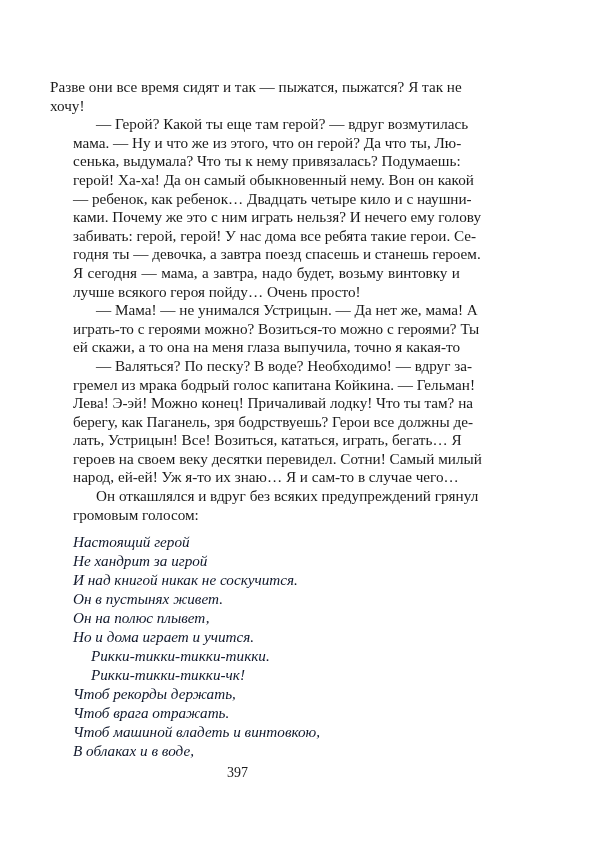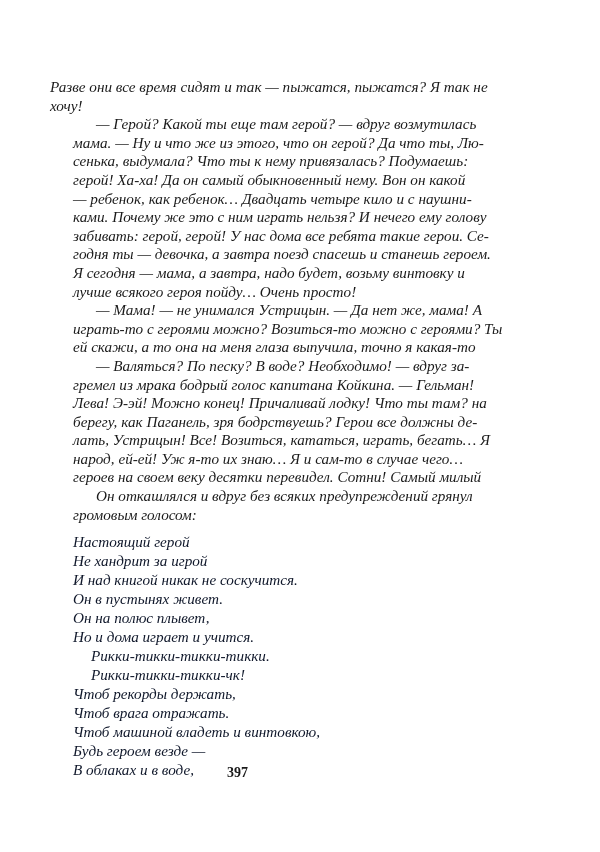--- a/index.html
+++ b/index.html
@@ -1,37 +1,36 @@
 <!DOCTYPE html>
 <html><head>
   <meta charset="utf-8">
   <style>
     html, body { margin: 0; padding: 0; background: #ffffff; }
     body { width: 600px; height: 852px; position: relative; overflow: hidden; }
     .page {
       position: absolute; left: 50px; top: 78px; width: 410px;
       font-family: "Liberation Serif", serif; font-size: 15.2px; color: #1a1a1a;
       line-height: 18.6px;
-      font-style: italic;
     }
     .para { margin: 0; text-align: justify; text-align-last: left; hyphens: manual; }
     .para.indent { text-indent: 23px; }
     .line { display: block; text-align: justify; text-align-last: justify; white-space: nowrap; }
     .line.last { text-align-last: left; }
     .line.first-indent { padding-left: 23px; }
     .poem {
       position: absolute; left: 73px; top: 532px;
       font-family: "Liberation Serif", serif; font-style: italic; font-size: 15.2px;
       color: #0f172a; line-height: 19px;
     }
     .poem .vline { display: block; white-space: nowrap; }
     .poem .vline.refrain { padding-left: 18px; }
     .page-number {
       position: absolute; left: 0; width: 515px; top: 765px; text-align: center;
-      font-family: "Liberation Serif", serif; font-weight: bold; font-size: 14px; color: #1a1a1a;
+      font-family: "Liberation Serif", serif; font-weight: normal; font-size: 14px; color: #1a1a1a;
       padding-right: 40px; box-sizing: border-box;
     }
   </style>
 </head>
 <body>
 
 <div class="page" id="prose">
     <div class="para">
       <span class="line">Разве они все время сидят и так — пыжатся, пыжатся? Я так не</span>
       <span class="line last">хочу!</span>
@@ -52,36 +51,35 @@
       <span class="line first-indent">— Мама! — не унимался Устрицын. — Да нет же, мама! А</span>
       <span class="line">играть-то с героями можно? Возиться-то можно с героями? Ты</span>
       <span class="line">ей скажи, а то она на меня глаза выпучила, точно я какая-то</span>
     </div>
     <div class="para indent">
       <span class="line first-indent">— Валяться? По песку? В воде? Необходимо! — вдруг за-</span>
       <span class="line">гремел из мрака бодрый голос капитана Койкина. — Гельман!</span>
       <span class="line">Лева! Э-эй! Можно конец! Причаливай лодку! Что ты там? на</span>
       <span class="line">берегу, как Паганель, зря бодрствуешь? Герои все должны де-</span>
       <span class="line">лать, Устрицын! Все! Возиться, кататься, играть, бегать… Я</span>
+      <span class="line">героев на своем веку десятки перевидел. Сотни! Самый милый</span>
       <span class="line last">народ, ей-ей! Уж я-то их знаю… Я и сам-то в случае чего…</span>
-      <span class="line">героев на своем веку десятки перевидел. Сотни! Самый милый</span>
     </div>
     <div class="para indent">
       <span class="line first-indent">Он откашлялся и вдруг без всяких предупреждений грянул</span>
       <span class="line last">громовым голосом:</span>
     </div>
   </div>
 <div class="poem" id="poem">
     <span class="vline">Настоящий герой</span>
     <span class="vline">Не хандрит за игрой</span>
     <span class="vline">И над книгой никак не соскучится.</span>
     <span class="vline">Он в пустынях живет.</span>
     <span class="vline">Он на полюс плывет,</span>
     <span class="vline">Но и дома играет и учится.</span>
     <span class="vline refrain">Рикки-тикки-тикки-тикки.</span>
     <span class="vline refrain">Рикки-тикки-тикки-чк!</span>
     <span class="vline">Чтоб рекорды держать,</span>
     <span class="vline">Чтоб врага отражать.</span>
     <span class="vline">Чтоб машиной владеть и винтовкою,</span>
-    <span class="vline">Будь героем везде —</span>
     <span class="vline">В облаках и в воде,</span>
   </div>
 <div class="page-number">397</div>
 
 </body></html>

